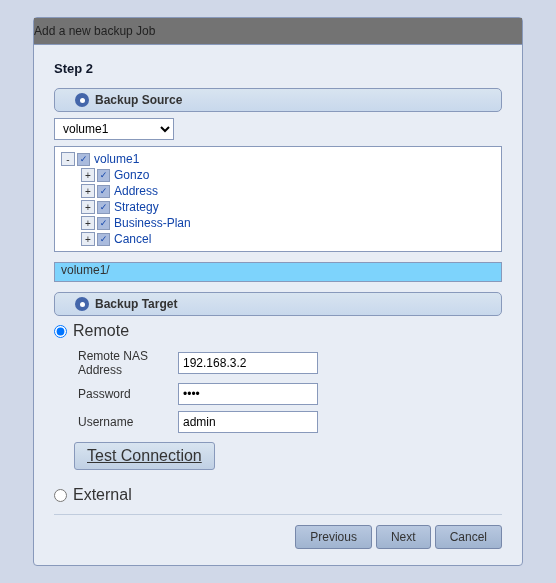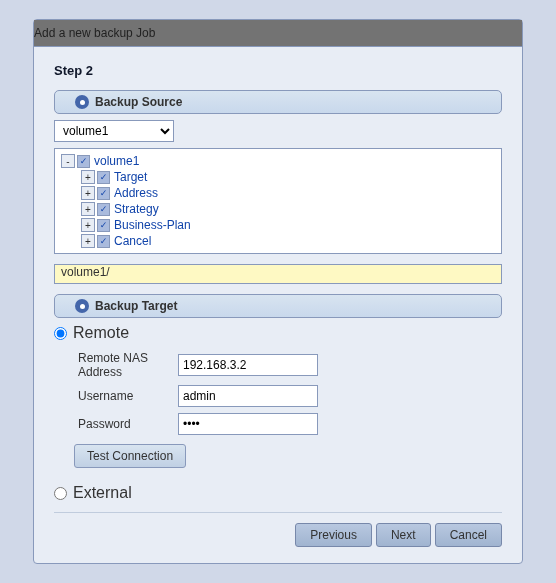--- a/index.html
+++ b/index.html
@@ -140,21 +140,21 @@
       justify-content: space-between;
       background: linear-gradient(to bottom, #c0d0e8, #b0c4dc);
       border: 1px solid #8899bb;
       border-bottom: none;
       padding: 4px 8px;
       color: #333;
       font-weight: bold;
       font-size: 12px;
     }
     .selected-folders-content {
-      background: #fef9c3;
+      background: #7dd3fc;
       border: 1px solid #8899bb;
       padding: 0 6px;
       margin-bottom: 10px;
       min-height: 20px;
       color: #333;
       font-size: 12px;
     }
     .form-table {
       width: 100%;
       border-collapse: collapse;
@@ -187,24 +187,25 @@
     }
     .radio-row label {
       color: #333;
       font-size: 16px;
     }
     .test-btn {
       background: linear-gradient(to bottom, #d8e4f0, #c0d0e4);
       border: 1px solid #8899bb;
       border-radius: 3px;
       padding: 4px 12px;
-      font-size: 12px;
+      font-size: 16px;
       cursor: pointer;
       color: #333;
       margin: 6px 0 10px 0;
+      text-decoration: underline;
     }
     .bottom-buttons {
       display: flex;
       justify-content: flex-end;
       gap: 4px;
       margin-top: 10px;
       border-top: 1px solid #c0ccdd;
       padding-top: 10px;
     }
     .nav-btn {
@@ -248,21 +249,21 @@
 
       <div class="tree-item">
         <span class="expander">-</span>
         <span class="checkbox checked"></span>
         <span class="tree-text">volume1</span>
       </div>
       <div class="tree-children">
         <div class="tree-item">
           <span class="expander">+</span>
           <span class="checkbox checked"></span>
-          <span class="tree-text">Target</span>
+          <span class="tree-text">Gonzo</span>
         </div>
         <div class="tree-item">
           <span class="expander">+</span>
           <span class="checkbox checked"></span>
           <span class="tree-text">Address</span>
         </div>
         <div class="tree-item">
           <span class="expander">+</span>
           <span class="checkbox checked"></span>
           <span class="tree-text">Strategy</span>
@@ -295,31 +296,31 @@
     <div class="remote-section">
       <table class="form-table">
         <tbody>
             <tr>
           <td class="label-cell">Remote NAS Address</td>
           <td class="value-cell">
             <input type="text" value="192.168.3.2" style="">
           </td>
         </tr>
         <tr>
+          <td class="label-cell">Password</td>
+          <td class="value-cell">
+            <input type="password" value="****" style="">
+          </td>
+        </tr>
+        <tr>
           <td class="label-cell">Username</td>
           <td class="value-cell">
             <input type="text" value="admin" style="">
           </td>
         </tr>
-        <tr>
-          <td class="label-cell">Password</td>
-          <td class="value-cell">
-            <input type="password" value="****" style="">
-          </td>
-        </tr>
       </tbody>
         </table>
       <button class="test-btn">Test Connection</button>
     </div>
 
 
     <div class="radio-row">
       <input type="radio" name="target-type" id="external-radio" style="">
       <label for="external-radio">External</label>
     </div>

